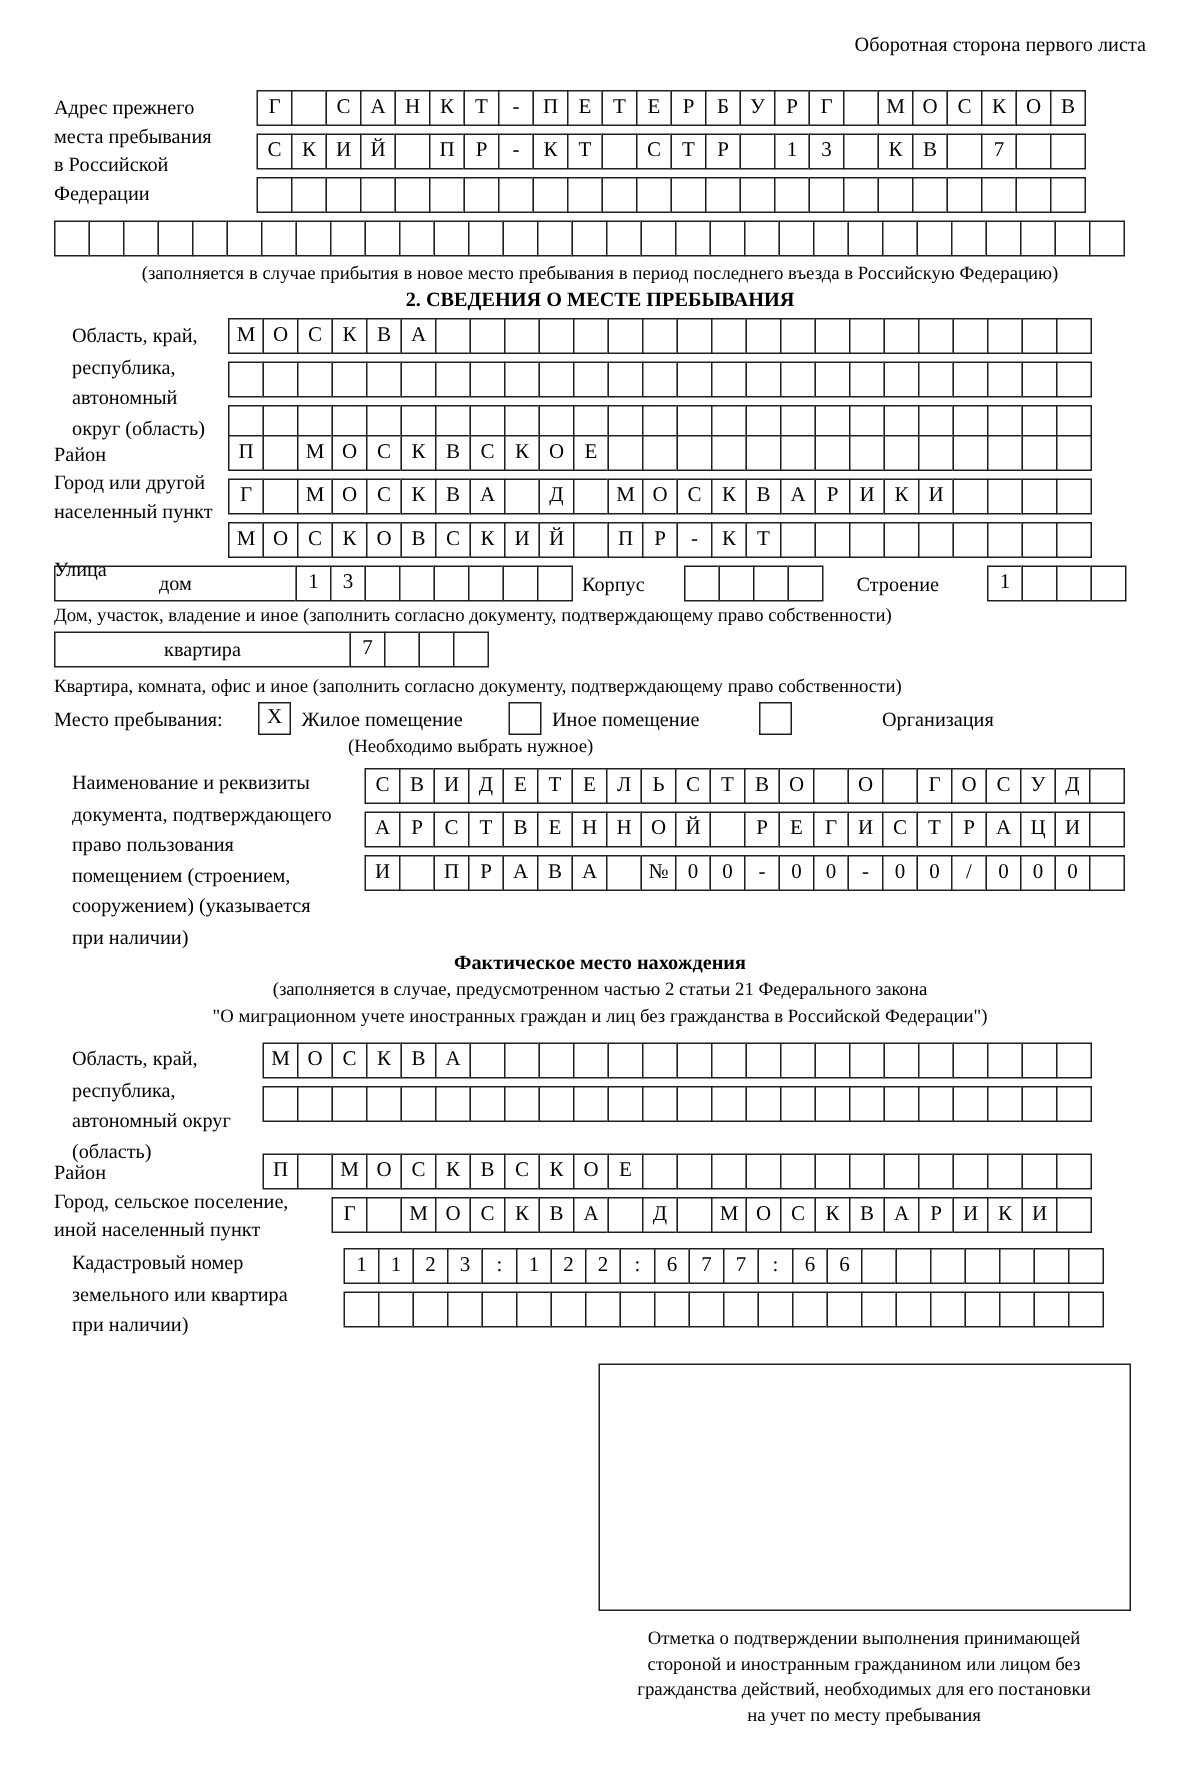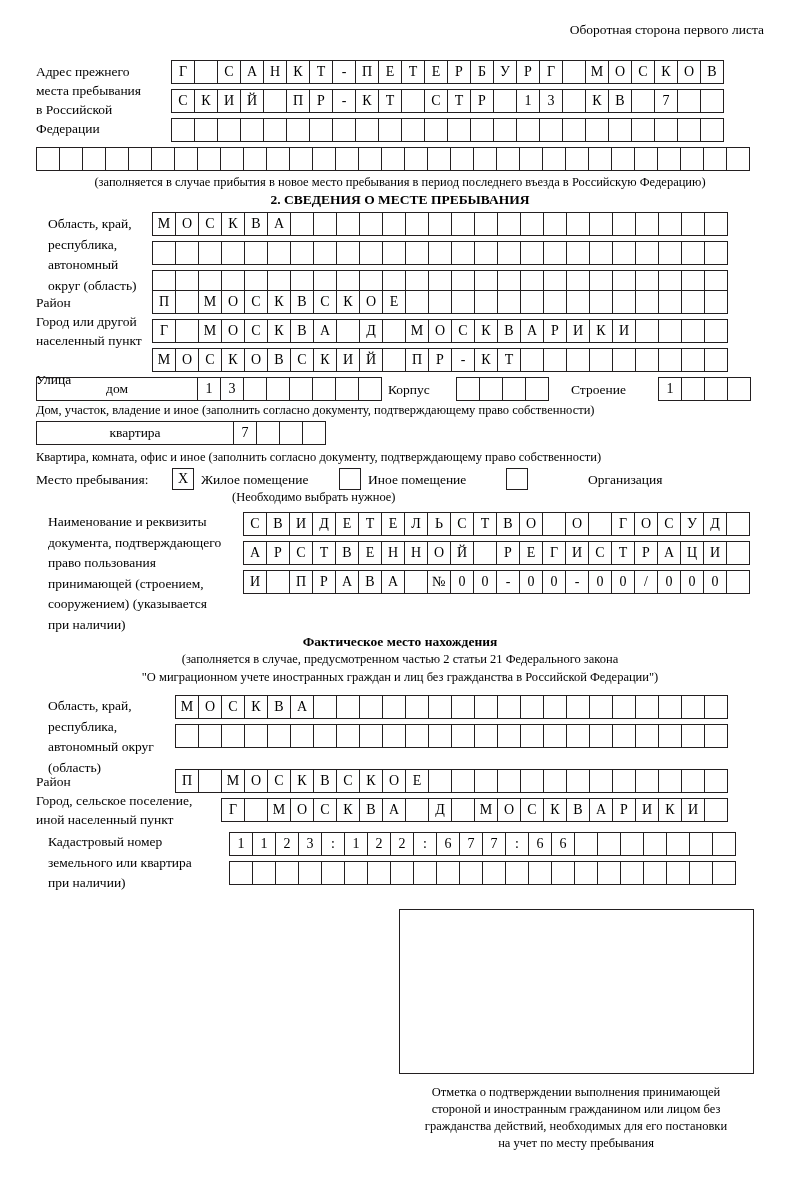--- a/index.html
+++ b/index.html
@@ -446,21 +446,21 @@
   <div class="abs chk" style="left:339px; top:468px;"></div>
   <div class="abs lbl" style="left:368px; top:470px;">Иное помещение</div>
   <div class="abs chk" style="left:506px; top:468px;"></div>
   <div class="abs lbl" style="left:548px; top:470px;margin-left:40px;">Организация</div>
   <div class="abs lbl-sm" style="left:232px; top:489px;">(Необходимо выбрать нужное)</div>
 
   <div class="abs" style="left:36px; top:512px; width:210px;">
     <div class="lbl-multi">Наименование и реквизиты</div>
     <div class="lbl-multi">документа, подтверждающего</div>
     <div class="lbl-multi">право пользования</div>
-    <div class="lbl-multi">принимающей (строением,</div>
+    <div class="lbl-multi">помещением (строением,</div>
     <div class="lbl-multi">сооружением) (указывается</div>
     <div class="lbl-multi">при наличии)</div>
   </div>
 
   <div class="abs cells" style="left:243px; top:512px;">
     <div class="cell">С</div>
     <div class="cell">В</div>
     <div class="cell">И</div>
     <div class="cell">Д</div>
     <div class="cell">Е</div>

